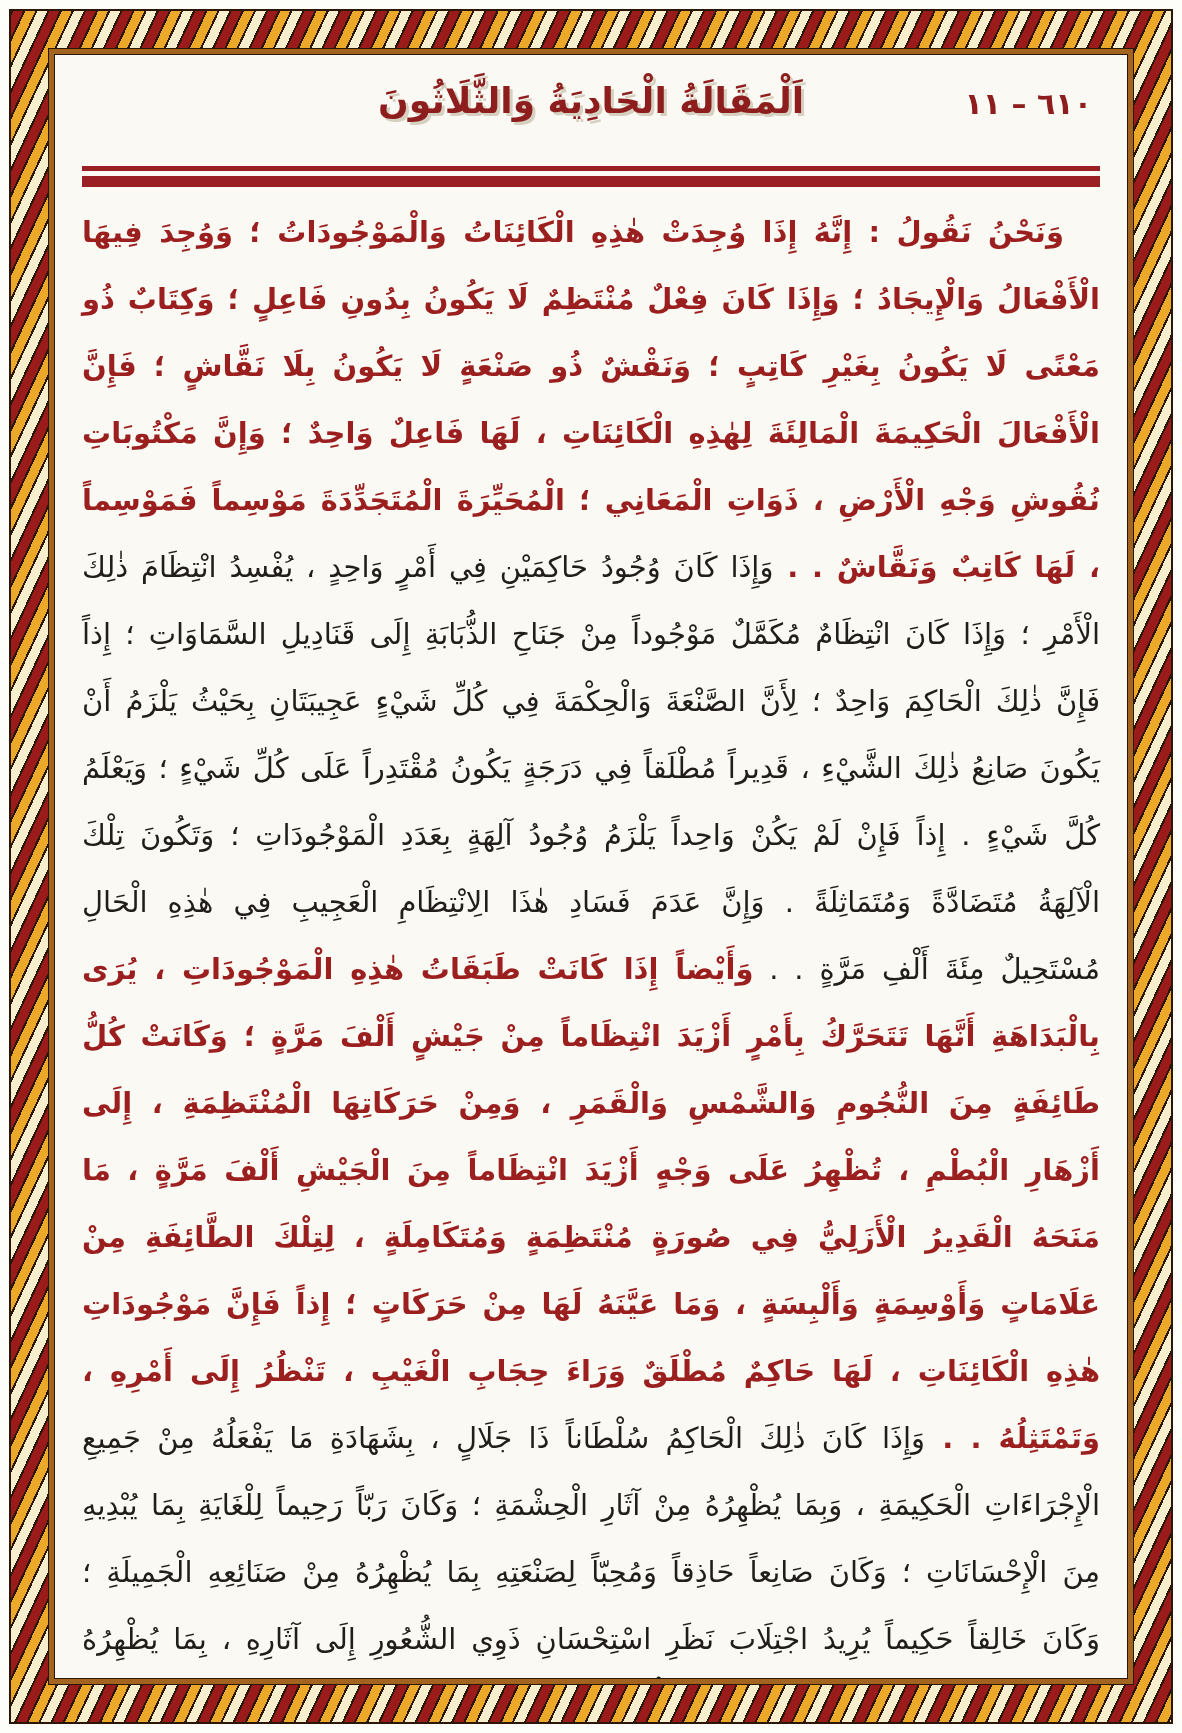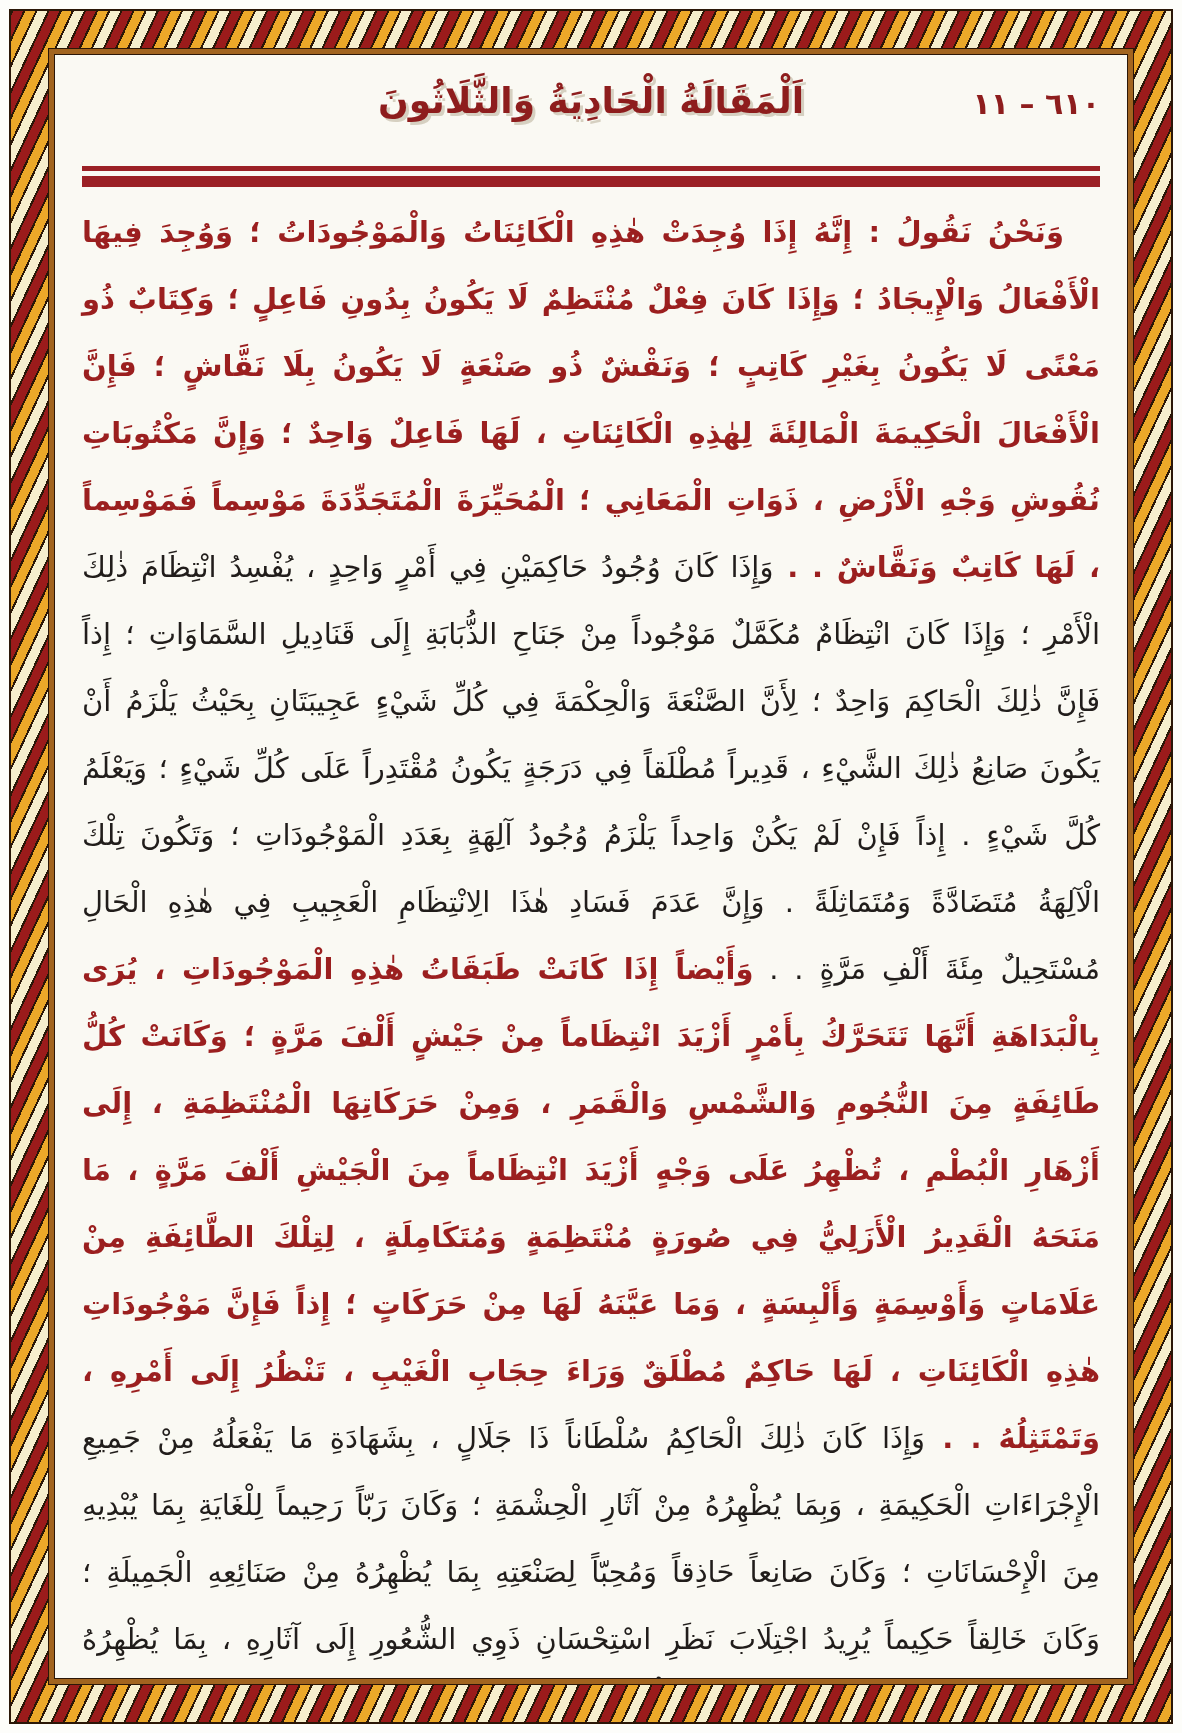--- a/index.html
+++ b/index.html
@@ -64,21 +64,21 @@
     right: 0;
     left: unset;
     top: 12px;
     font-size: 30px;
     font-weight: bold;
     color: #8e1d1d;
   }
   
   .page-number { right: auto; }
   .page-number-pos { position: absolute; top: 12px; }
-  .pos-right { right: 0; }
+  .pos-right { right: 8px; }
 
   .double-rule { margin-top: 14px; }
   .rule-thin  { height: 5px;  background: #9b2025; }
   .rule-gap   { height: 5px; }
   .rule-thick { height: 11px; background: #9b2025; }
 
   .body-text {
     direction: rtl;
     text-align: justify;
     text-align-last: justify;

